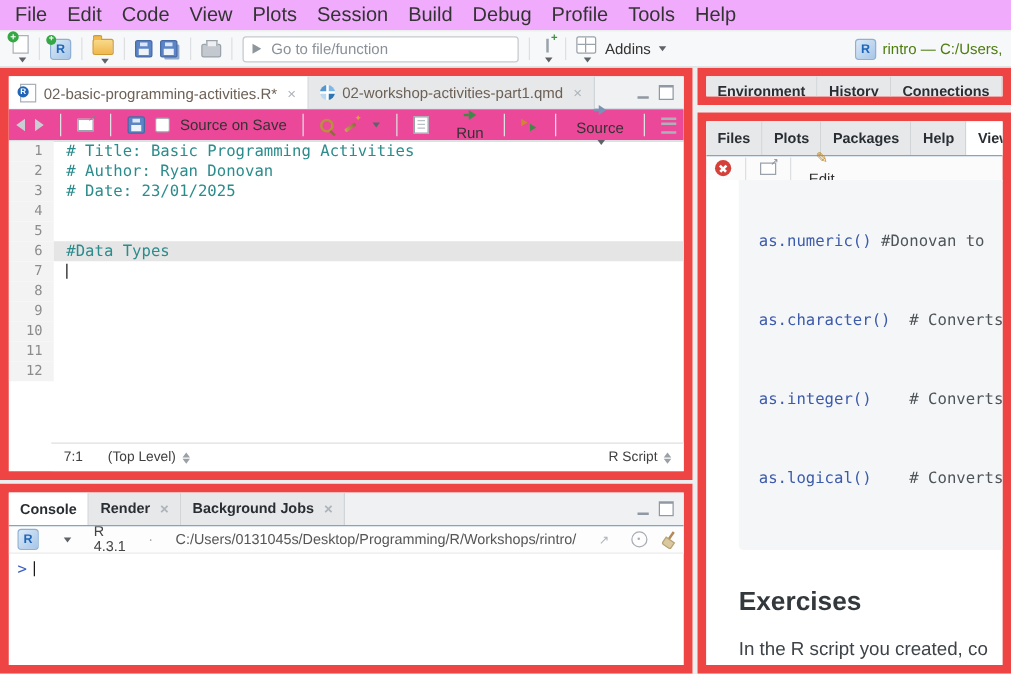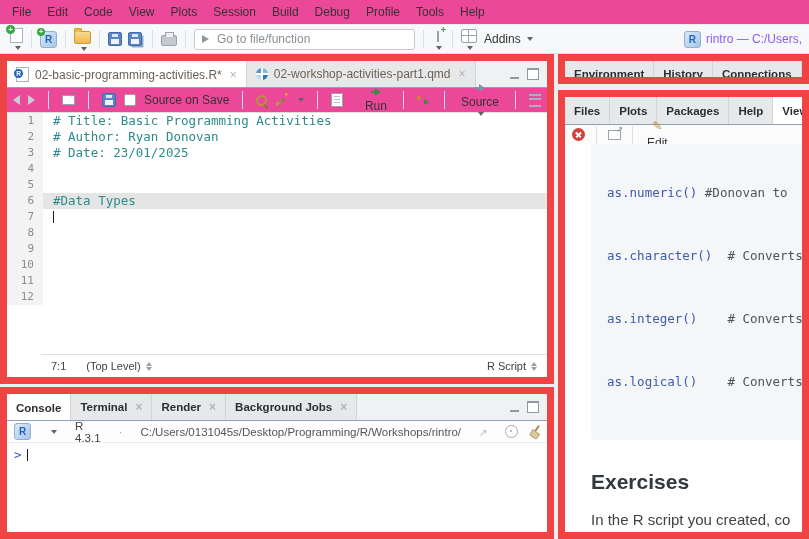--- a/index.html
+++ b/index.html
@@ -4,40 +4,40 @@
 <style>
   html,body { margin:0; padding:0; }
   body {
     width:809px; height:539px; position:relative; overflow:hidden;
     background:#eceef0; font-family:"Liberation Sans",sans-serif;
     -webkit-font-smoothing:antialiased; color:#333;
   }
   #app { position:absolute; inset:0; }
 
   
-  .menubar { position:absolute; top:0; left:0; right:0; height:24px; background:#ec4899;
+  .menubar { position:absolute; top:0; left:0; right:0; height:24px; background:#f0abfc;
     border-bottom:1px solid #ededed; display:flex; align-items:center; padding-left:4px;
-    font-size:12px; color:#333; z-index:5; }
+    font-size:16px; color:#333; z-index:5; }
   .menu-item { padding:0 8px; line-height:23px; cursor:default; }
 
   
   .main-toolbar { position:absolute; top:25px; left:0; right:0; height:28px; background:#f7f8f9;
     border-bottom:1px solid #dcdee0; display:flex; align-items:center; padding:0 7px; z-index:5; }
   .tbtn { display:inline-flex; align-items:center; gap:3px; padding:2px 3px;flex-direction:column; }
   .tsep { width:1px; height:18px; background:#dddfe2; margin:0 5px; flex:none; }
   .caret { width:0; height:0; border-left:3.5px solid transparent; border-right:3.5px solid transparent;
     border-top:4px solid #5f6368; margin-left:2px; }
   .goto-box { display:flex; align-items:center; gap:6px; width:205px; height:19px; background:#fff;
     border:1px solid #c6cace; border-radius:3px; padding:0 7px; margin:0 3px; }
   .goto-box input { border:none; outline:none; background:transparent; font-family:"Liberation Sans",sans-serif;
     font-size:12px; color:#333; width:100%; }
   .goto-box input::placeholder { color:#8a9097; }
   .addins { display:inline-flex; align-items:center; gap:4px; font-size:12px; color:#333; padding:0 4px; }
   .project-btn { margin-left:auto; display:inline-flex; align-items:center; gap:5px; font-size:12px;
-    color:#8b5cf6; white-space:nowrap; }
+    color:#4d7c0f; white-space:nowrap; }
 
   
   .pane { position:absolute; background:#fff; border:7px solid #ef4444; box-sizing:border-box; overflow:hidden; }
   #editor-pane  { top:54px;  left:0;     width:554px; height:330px; }
   #console-pane { top:387px; left:0;     width:554px; height:152px; }
   #right-top    { top:54px;  left:558px; width:251px; height:30px;  background:#f4f5f6; }
   #right-bottom { top:90px;  left:558px; width:251px; height:449px; }
 
   
   .tabstrip { display:flex; align-items:stretch; height:26px; background:#f0f1f2;
@@ -368,24 +368,20 @@
       </span>
     </div>
   </div>
 
   <div class="pane" id="console-pane">
     <div class="tabstrip bold-tabs">
       <div class="tab active">
         <span class="lbl">Console</span>
       </div>
       <div class="tab">
-        <span class="lbl">Terminal</span>
-        <span class="tab-x"></span>
-      </div>
-      <div class="tab">
         <span class="lbl">Render</span>
         <span class="tab-x"></span>
       </div>
       <div class="tab">
         <span class="lbl">Background Jobs</span>
         <span class="tab-x"></span>
       </div>
       <div class="minmax">
         <span class="icon-min"></span>
         <span class="icon-max"></span>

